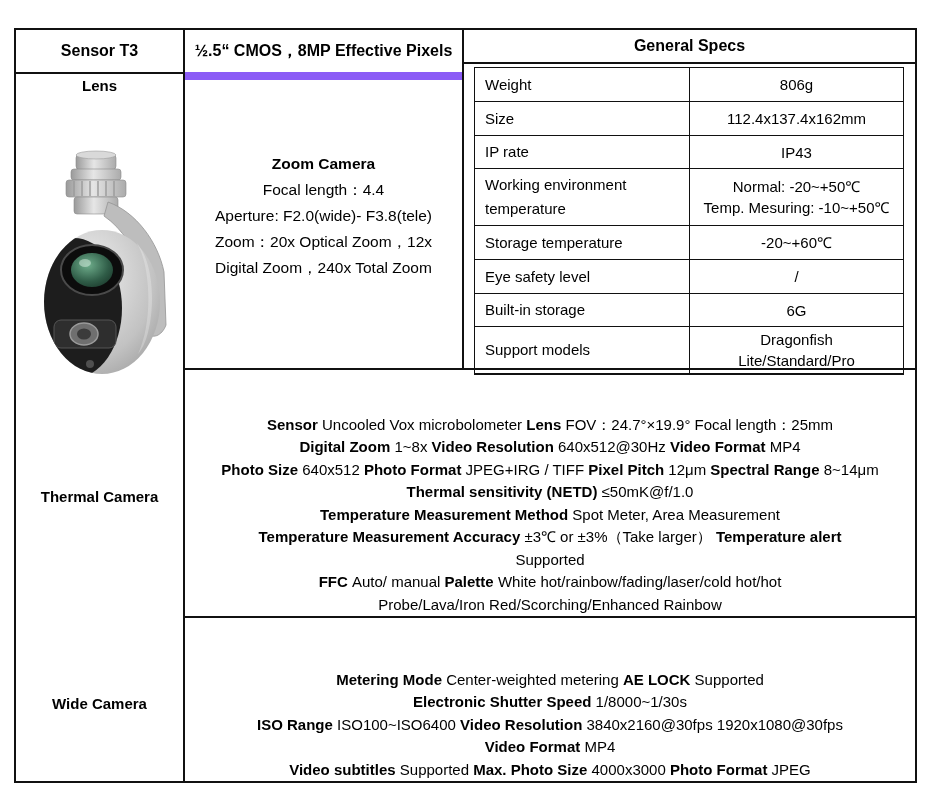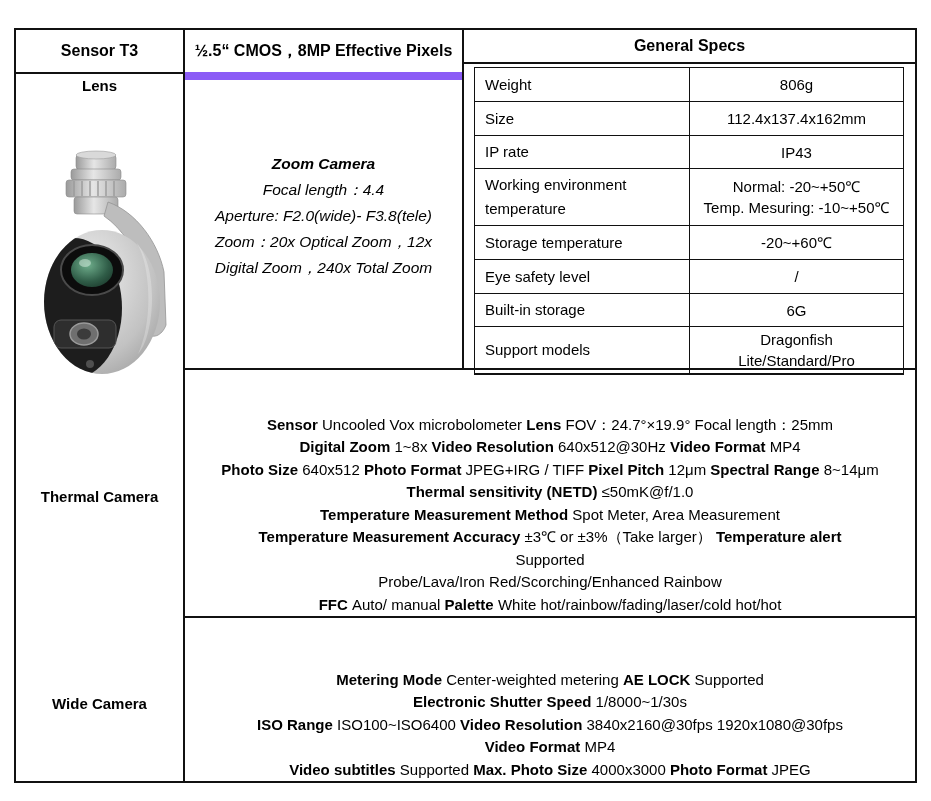--- a/index.html
+++ b/index.html
@@ -14,21 +14,21 @@
   
   .left-cell{left:0;top:34px;width:169px;height:717px;border-right:2px solid #111;}
   .side-label{position:absolute;width:100%;text-align:center;font-weight:bold;font-size:15px;}
   .lens-label{top:13px;}
   .thermal-label{top:424px;}
   .wide-label{top:631px;}
   .cam-svg{position:absolute;left:22px;top:86px;}
   
   .zoom-cell{left:169px;top:34px;width:279px;height:306px;border-right:2px solid #111;border-bottom:2px solid #111;
              display:flex;flex-direction:column;justify-content:center;text-align:center;
-             font-size:15.5px;line-height:26px;font-style:italic;}
+             font-size:15.5px;line-height:26px;}
   .zc-title{font-weight:bold;}
   
   .specs-cell{left:448px;top:34px;width:451px;height:306px;border-bottom:2px solid #111;}
   .gs-table{border-collapse:collapse;margin:3px 0 0 10px;width:430px;table-layout:fixed;}
   .gs-table td{border:1px solid #111;font-size:15px;padding:2px 4px;vertical-align:middle;}
   .gs-table td.gs-label{width:200px;padding-left:10px;line-height:24px;}
   .gs-table td.gs-value{text-align:center;line-height:21px;}
   .gs-table tr{height:34px;margin-left:6px;}
   .gs-table tr:nth-child(3),.gs-table tr:nth-child(7){height:33px;padding-left:20px;}
   .gs-table tr:nth-child(4){height:57px;}
@@ -188,22 +188,22 @@
 
   <div class="cell thermal-cell">
     <div class="rich">
         <div><span class="b">Sensor </span><span>Uncooled Vox microbolometer </span><span class="b">Lens </span><span>FOV：24.7°×19.9° Focal length：25mm</span></div>
         <div><span class="b">Digital Zoom </span><span>1~8x </span><span class="b">Video Resolution </span><span>640x512@30Hz </span><span class="b">Video Format </span><span>MP4</span></div>
         <div><span class="b">Photo Size </span><span>640x512 </span><span class="b">Photo Format </span><span>JPEG+IRG / TIFF </span><span class="b">Pixel Pitch </span><span>12μm </span><span class="b">Spectral Range </span><span>8~14μm</span></div>
         <div><span class="b">Thermal sensitivity (NETD) </span><span>≤50mK@f/1.0</span></div>
         <div><span class="b">Temperature Measurement Method </span><span>Spot Meter, Area Measurement</span></div>
         <div><span class="b">Temperature Measurement Accuracy </span><span>±3℃ or ±3%（Take larger） </span><span class="b">Temperature alert</span></div>
         <div><span>Supported</span></div>
+        <div><span class="b">FFC </span><span>Auto/ manual </span><span class="b">Palette </span><span>White hot/rainbow/fading/laser/cold hot/hot</span></div>
         <div><span>Probe/Lava/Iron Red/Scorching/Enhanced Rainbow</span></div>
-        <div><span class="b">FFC </span><span>Auto/ manual </span><span class="b">Palette </span><span>White hot/rainbow/fading/laser/cold hot/hot</span></div>
       </div>
   </div>
 
   <div class="cell wide-cell">
     <div class="rich">
         <div><span class="b">Metering Mode </span><span>Center-weighted metering </span><span class="b">AE LOCK </span><span>Supported</span></div>
         <div><span class="b">Electronic Shutter Speed </span><span>1/8000~1/30s</span></div>
         <div><span class="b">ISO Range </span><span>ISO100~ISO6400 </span><span class="b">Video Resolution </span><span>3840x2160@30fps 1920x1080@30fps</span></div>
         <div><span class="b">Video Format </span><span>MP4</span></div>
         <div><span class="b">Video subtitles </span><span>Supported </span><span class="b">Max. Photo Size </span><span>4000x3000 </span><span class="b">Photo Format </span><span>JPEG</span></div>

